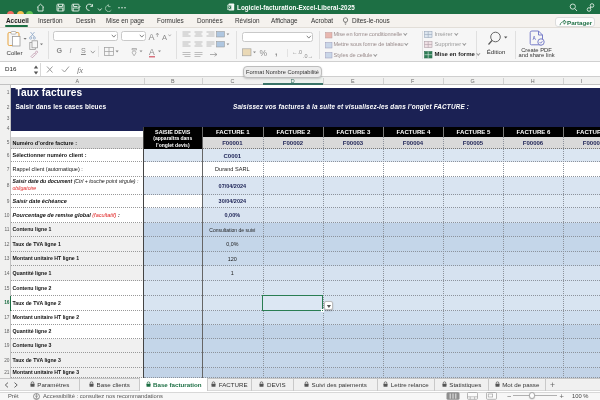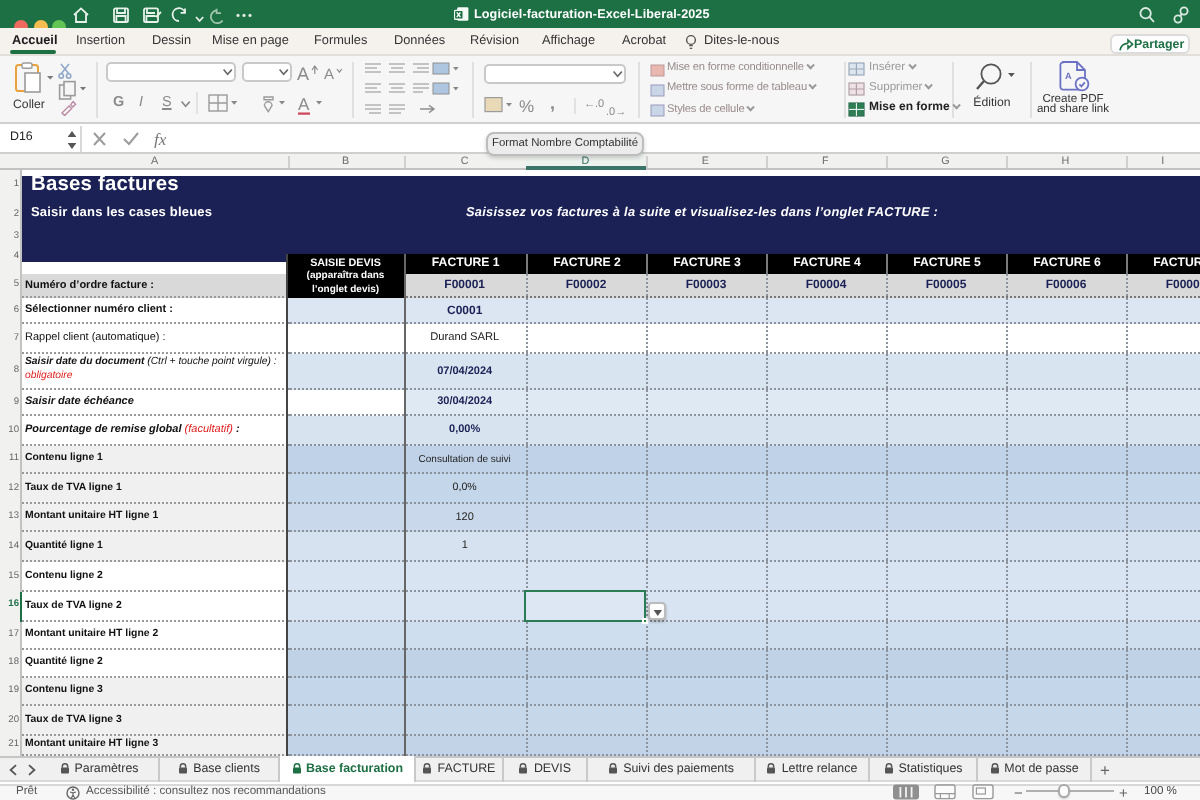--- a/index.html
+++ b/index.html
@@ -286,21 +286,21 @@
 <div class="rownum" style="top:300.3px;color:#1d6f44;font-weight:bold;">16</div>
 <div class="rownum" style="top:314.8px;">17</div>
 <div class="rownum" style="top:328.8px;">18</div>
 <div class="rownum" style="top:343.05px;">19</div>
 <div class="rownum" style="top:357.55px;">20</div>
 <div class="rownum" style="top:370.05px;">21</div>
 <div class="abs" style="left:9.5px;top:295.5px;width:1.5px;height:15px;background:#1d6f44;"></div>
 <div class="abs" style="left:11px;top:85px;width:589px;height:3px;background:#fff;"></div>
 <div class="abs" style="left:11px;top:88px;width:589px;height:39px;background:#1b2154;"></div>
 <div class="abs" style="left:11px;top:127px;width:132.5px;height:4px;background:#1b2154;"></div>
-<div class="abs" style="left:15.5px;top:87.2px;font-size:10.2px;font-weight:bold;color:#fff;letter-spacing:0.1px;">Bases factures</div>
+<div class="abs" style="left:15.5px;top:87.2px;font-size:10.2px;font-weight:bold;color:#fff;letter-spacing:0.1px;">Taux factures</div>
 <div class="abs" style="left:15.5px;top:103.2px;font-size:6.5px;font-weight:bold;color:#fff;letter-spacing:0.1px;">Saisir dans les cases bleues</div>
 <div class="abs" style="left:233px;top:102.8px;font-size:6.4px;font-weight:bold;font-style:italic;color:#fff;letter-spacing:0.15px;">Saisissez vos factures à la suite et visualisez-les dans l’onglet FACTURE :</div>
 <div class="row" style="top:149px;height:13px;background:#dbe6f2;"></div>
 <div class="row" style="top:162px;height:14.5px;background:#ffffff;"></div>
 <div class="row" style="top:176.5px;height:18.0px;background:#d9e4f1;"></div>
 <div class="row" style="top:194.5px;height:13.5px;background:#dfe9f4;"></div>
 <div class="row" style="top:208px;height:14.5px;background:#d8e3f0;"></div>
 <div class="row" style="top:222.5px;height:14.5px;background:#c0d2e7;"></div>
 <div class="row" style="top:237px;height:14.5px;background:#c4d6e9;"></div>
 <div class="row" style="top:251.5px;height:14.0px;background:#c9d9eb;"></div>

